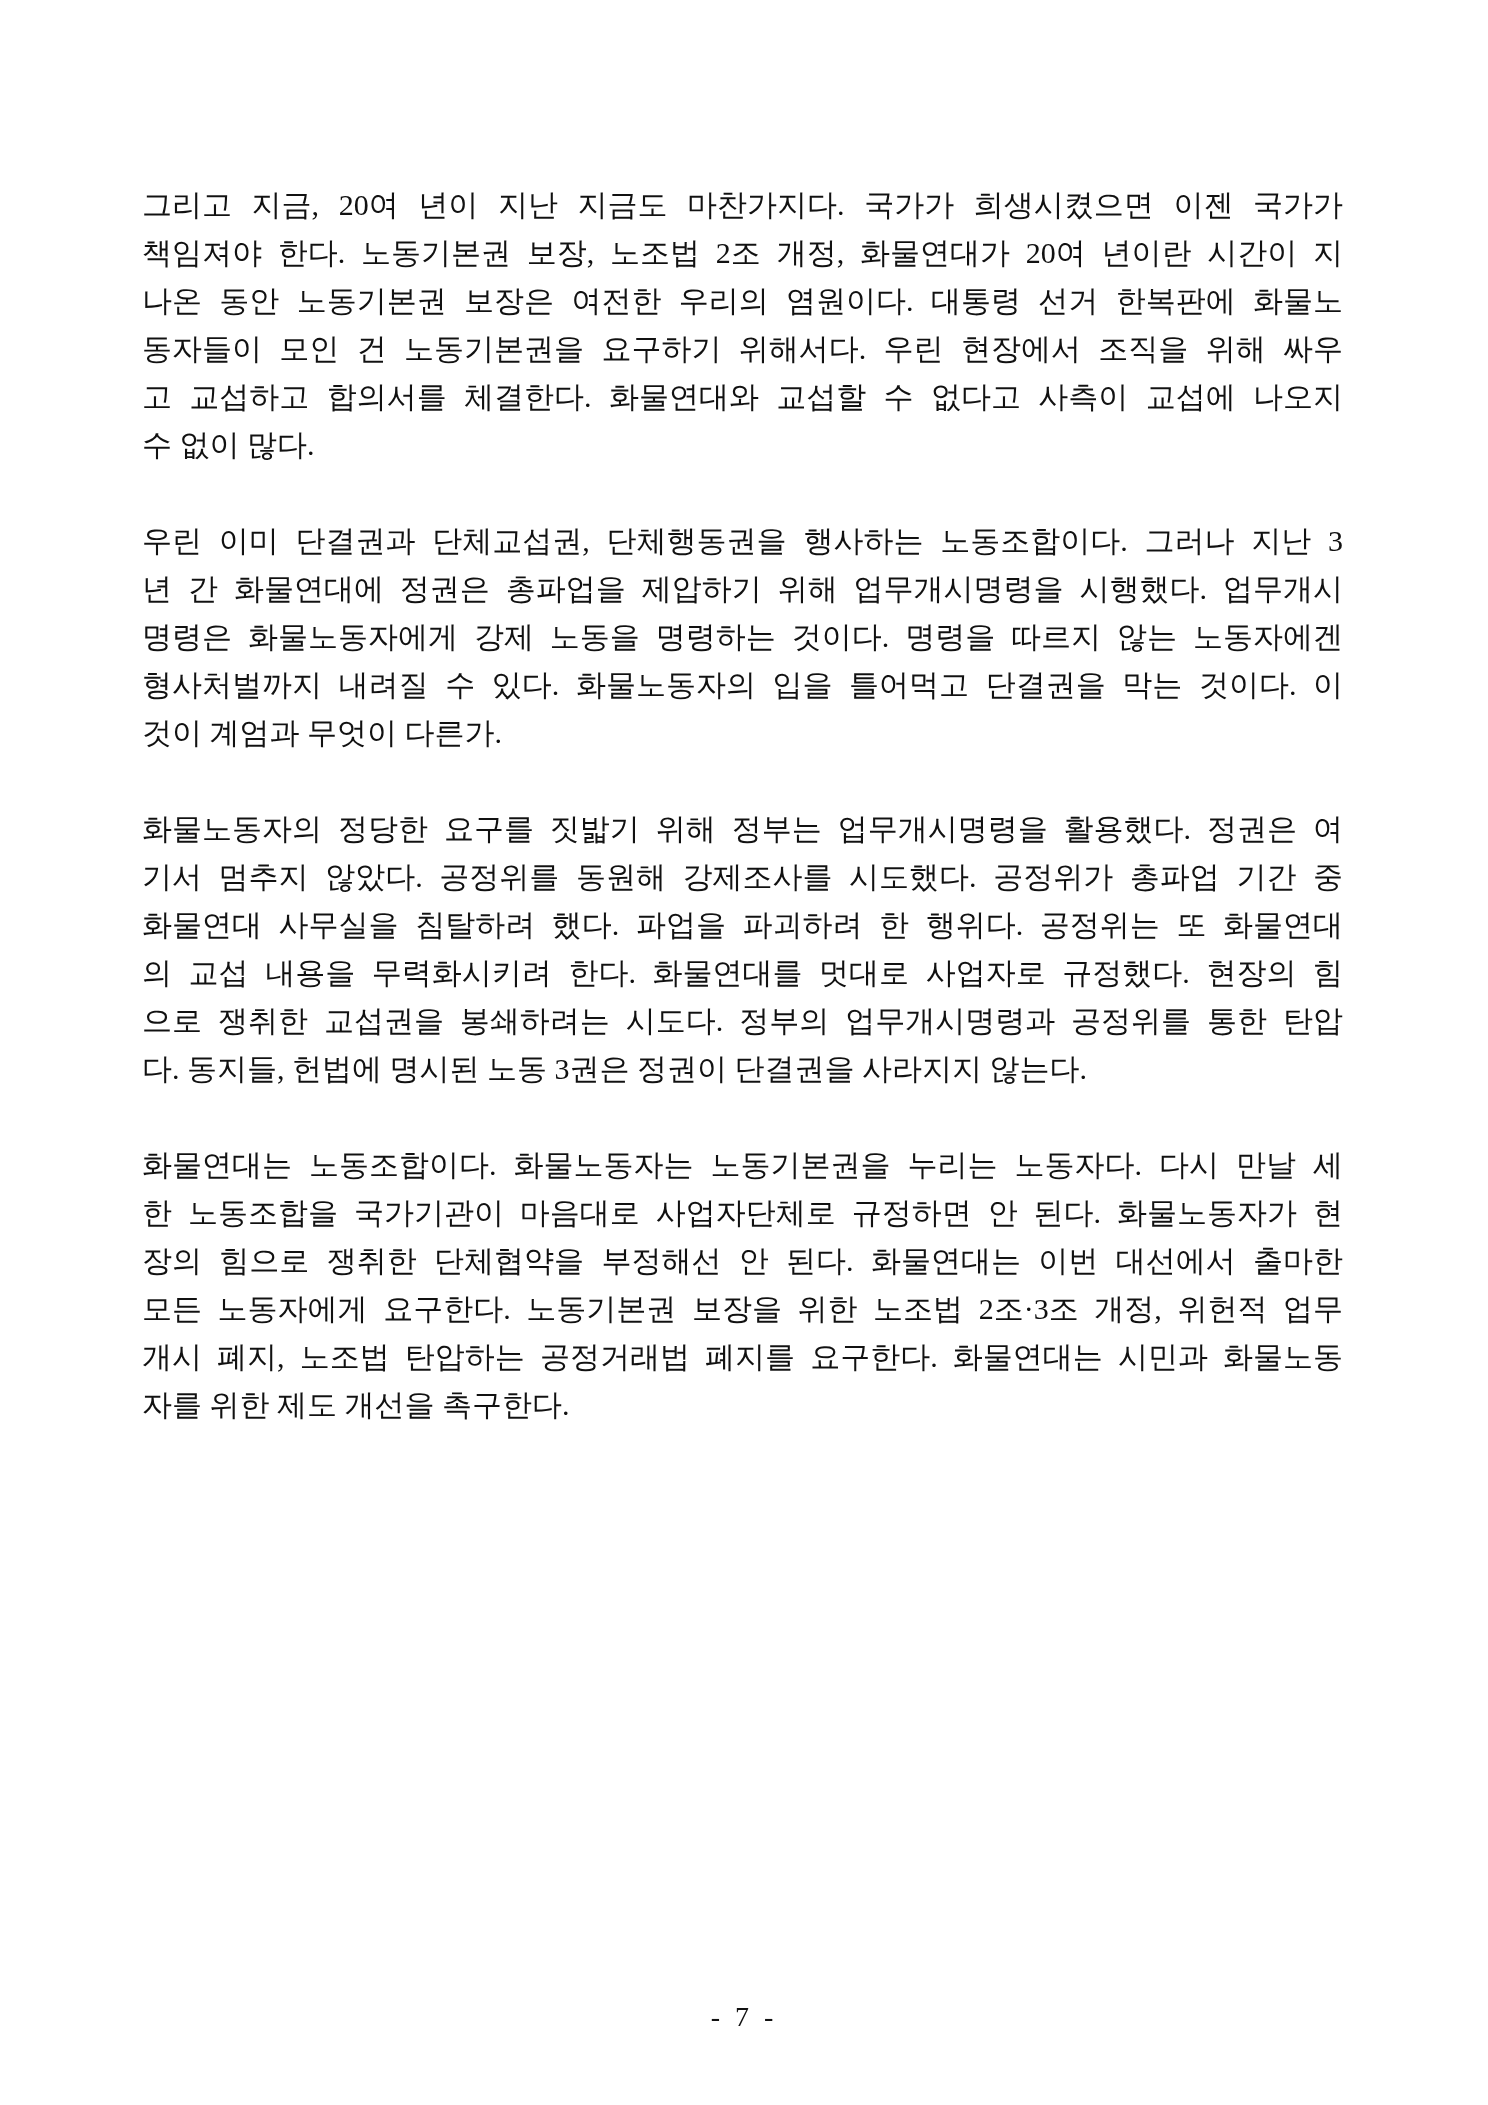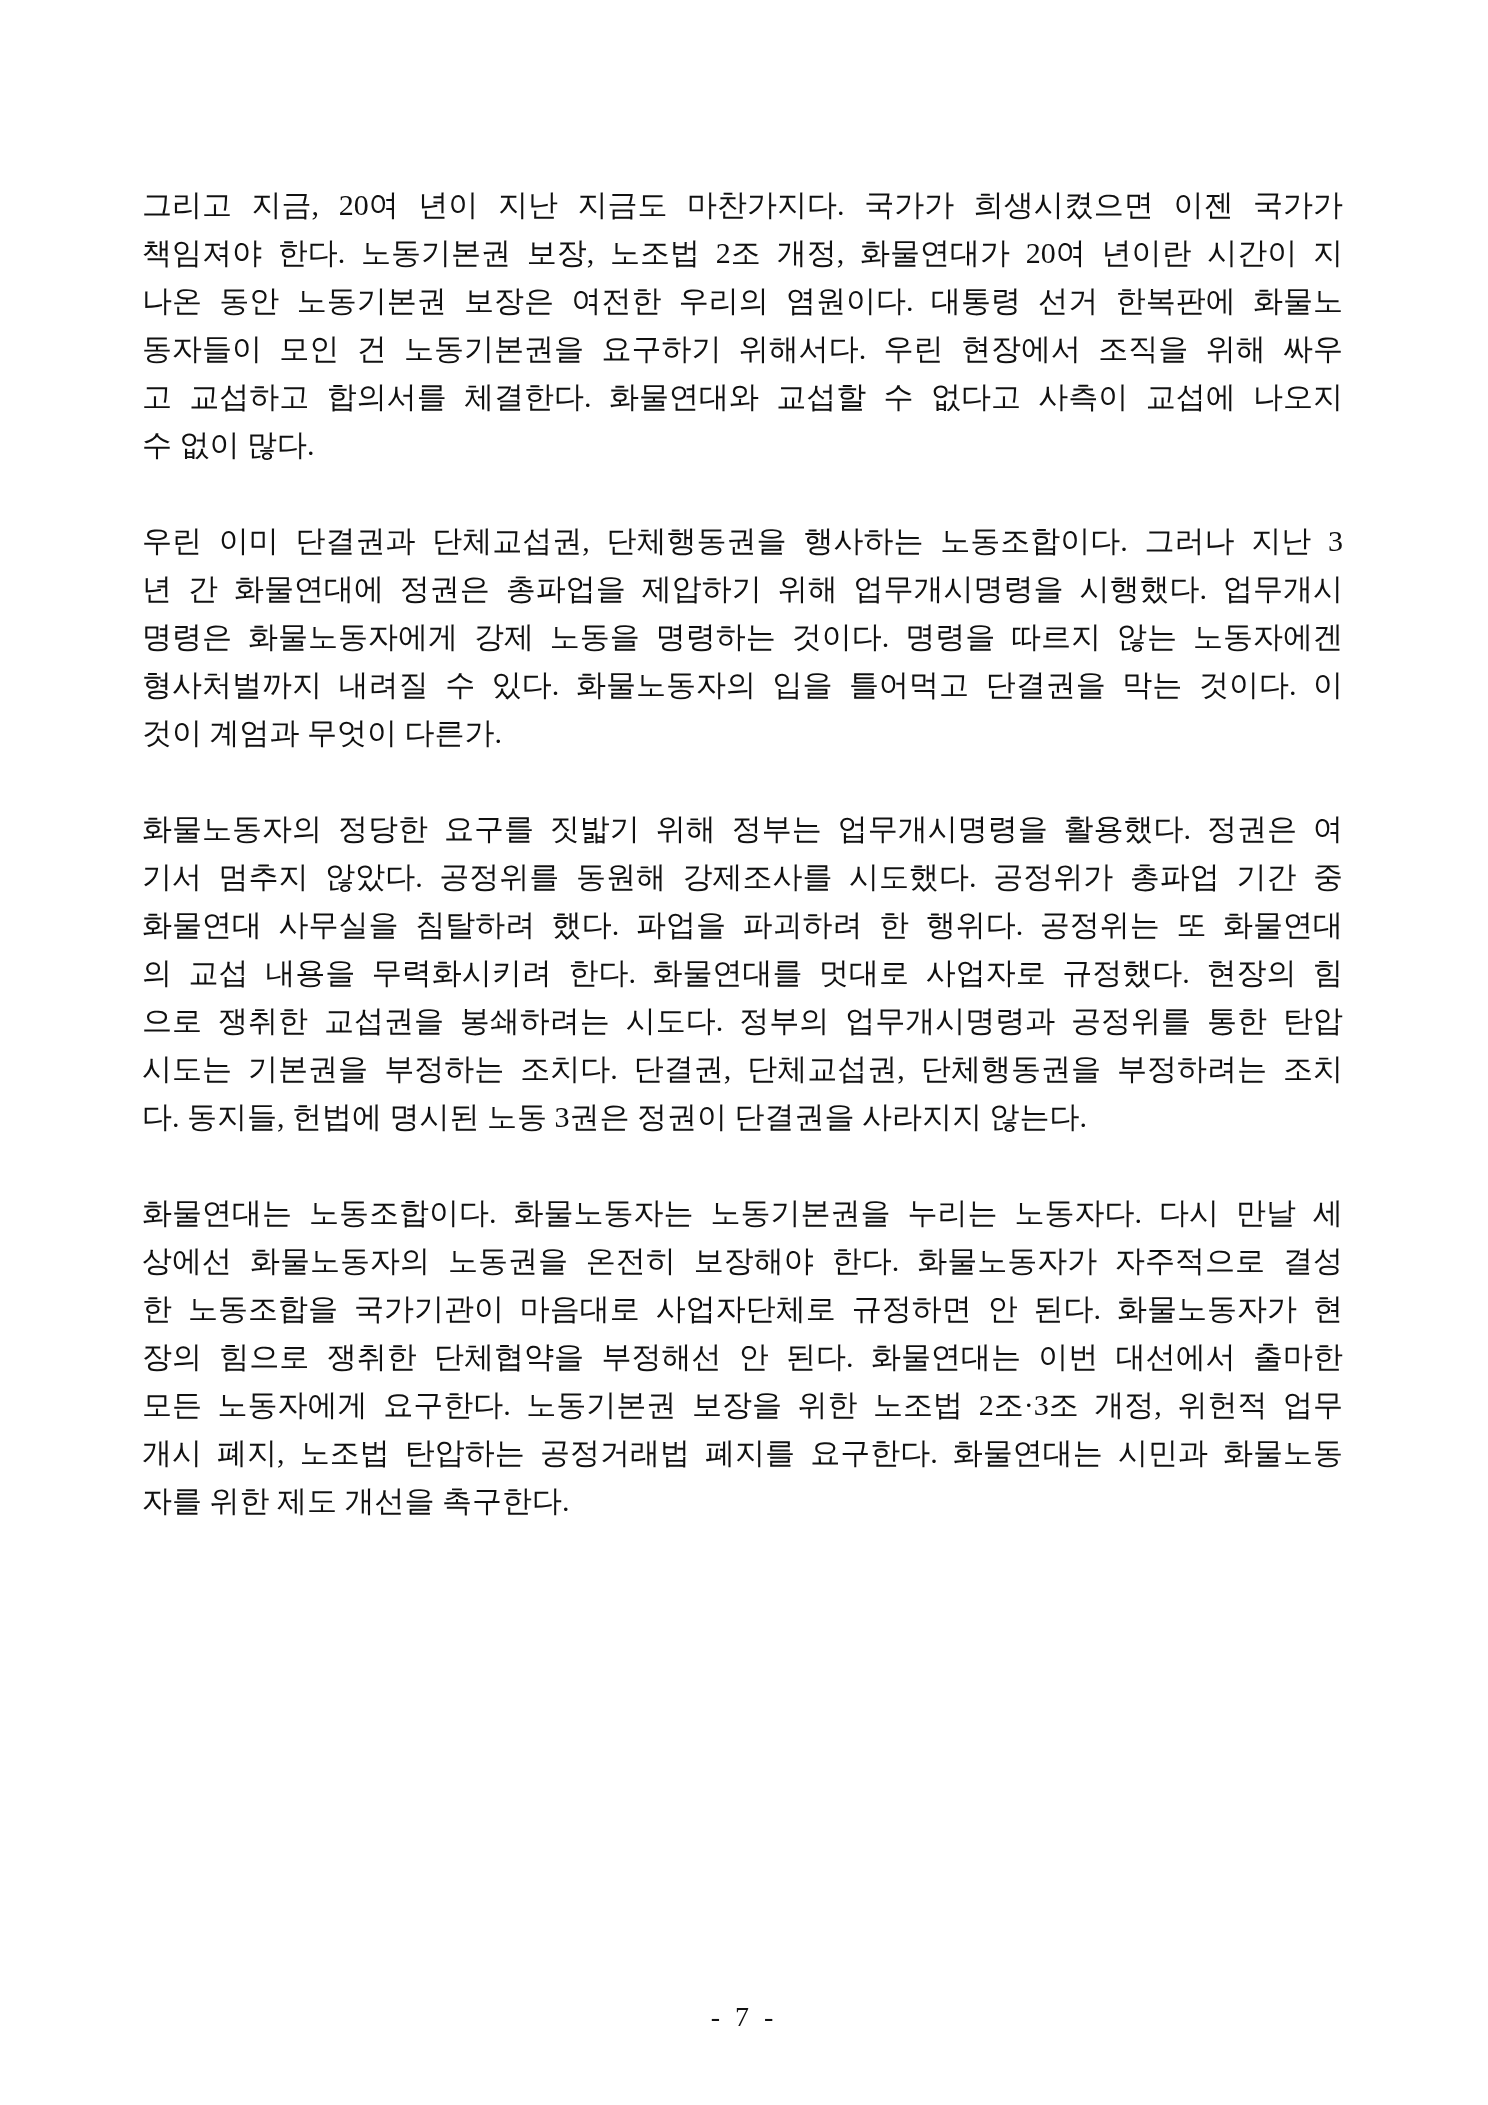--- a/index.html
+++ b/index.html
@@ -79,26 +79,24 @@
         <div class="line">명령은 화물노동자에게 강제 노동을 명령하는 것이다. 명령을 따르지 않는 노동자에겐</div>
         <div class="line">형사처벌까지 내려질 수 있다. 화물노동자의 입을 틀어먹고 단결권을 막는 것이다. 이</div>
         <div class="line last">것이 계엄과 무엇이 다른가.</div>
       </div>
       <div class="paragraph">
         <div class="line">화물노동자의 정당한 요구를 짓밟기 위해 정부는 업무개시명령을 활용했다. 정권은 여</div>
         <div class="line">기서 멈추지 않았다. 공정위를 동원해 강제조사를 시도했다. 공정위가 총파업 기간 중</div>
         <div class="line">화물연대 사무실을 침탈하려 했다. 파업을 파괴하려 한 행위다. 공정위는 또 화물연대</div>
         <div class="line">의 교섭 내용을 무력화시키려 한다. 화물연대를 멋대로 사업자로 규정했다. 현장의 힘</div>
         <div class="line">으로 쟁취한 교섭권을 봉쇄하려는 시도다. 정부의 업무개시명령과 공정위를 통한 탄압</div>
-        <div class="line">시도는 기본권을 부정하는 조치다. 단결권, 단체교섭권, 단체행동권을 부정하려는 조치</div>
         <div class="line last">다. 동지들, 헌법에 명시된 노동 3권은 정권이 단결권을 사라지지 않는다.</div>
       </div>
       <div class="paragraph">
         <div class="line">화물연대는 노동조합이다. 화물노동자는 노동기본권을 누리는 노동자다. 다시 만날 세</div>
-        <div class="line">상에선 화물노동자의 노동권을 온전히 보장해야 한다. 화물노동자가 자주적으로 결성</div>
         <div class="line">한 노동조합을 국가기관이 마음대로 사업자단체로 규정하면 안 된다. 화물노동자가 현</div>
         <div class="line">장의 힘으로 쟁취한 단체협약을 부정해선 안 된다. 화물연대는 이번 대선에서 출마한</div>
         <div class="line">모든 노동자에게 요구한다. 노동기본권 보장을 위한 노조법 2조·3조 개정, 위헌적 업무</div>
         <div class="line">개시 폐지, 노조법 탄압하는 공정거래법 폐지를 요구한다. 화물연대는 시민과 화물노동</div>
         <div class="line last">자를 위한 제도 개선을 촉구한다.</div>
       </div>
     </div>
   <div class="page-footer">
     <span class="page-number">- 7 -</span>
   </div>

